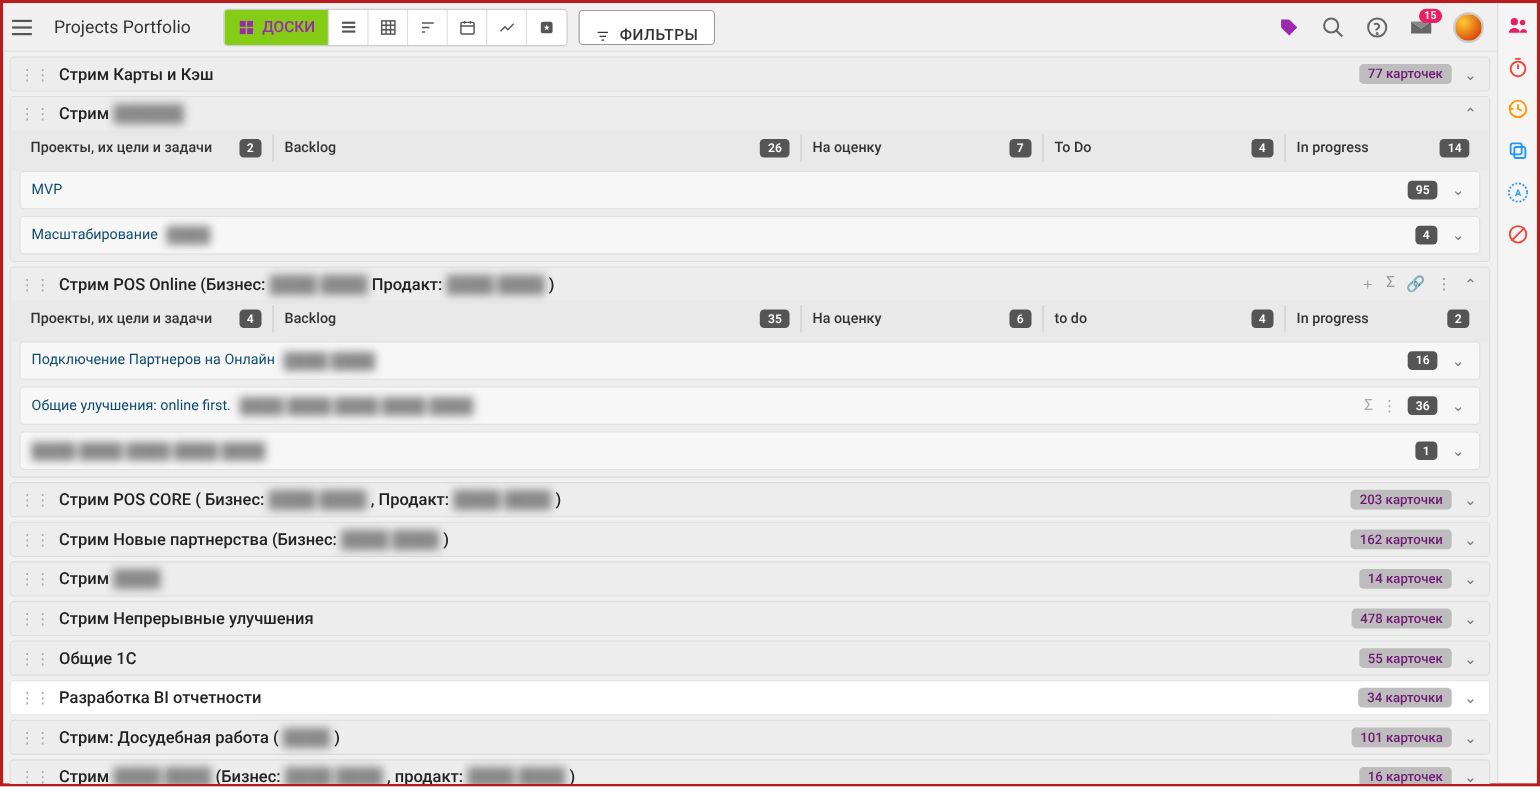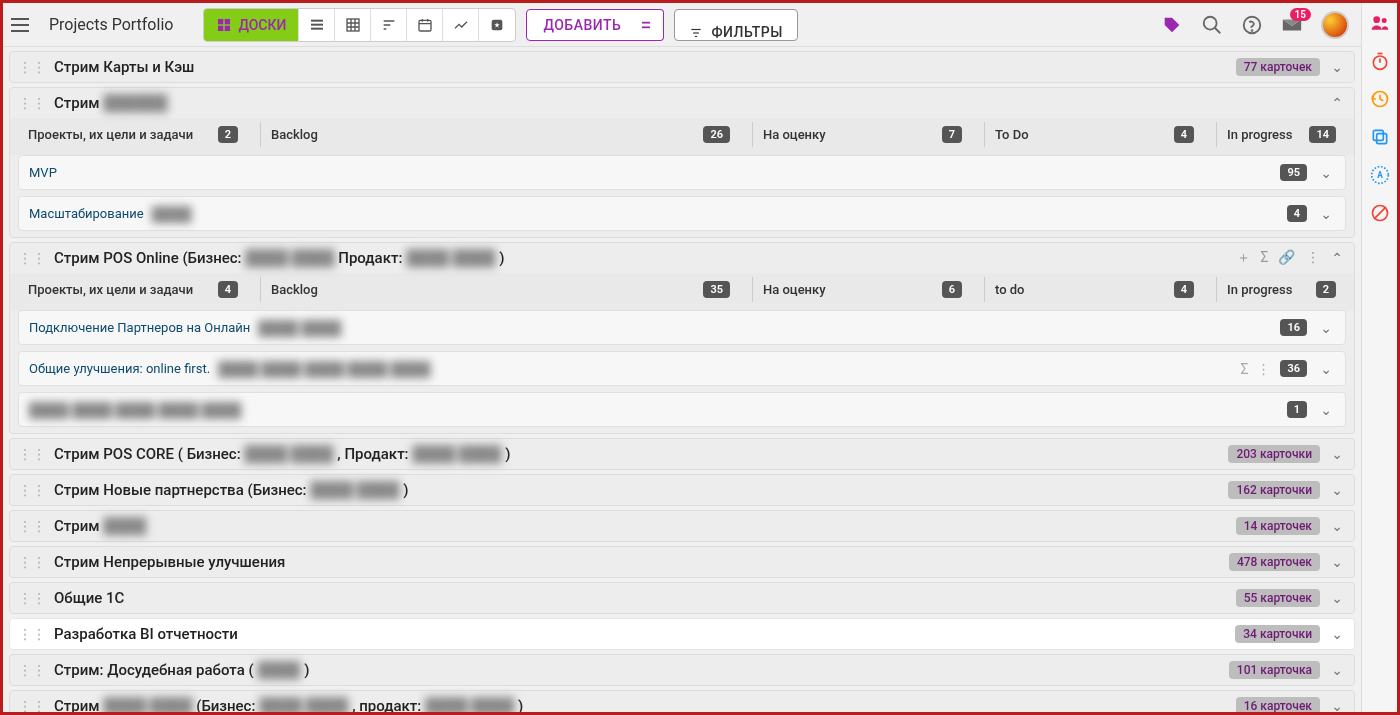--- a/index.html
+++ b/index.html
@@ -30,21 +30,21 @@
 .stream{border:1px solid #ddd;border-radius:4px;margin-bottom:4px;background:#e9e9e9}
 .stream-head{display:flex;align-items:center;padding:6px 8px;gap:8px;cursor:pointer}
 .drag{color:#aaa;font-size:14px;cursor:grab}
 .stream-title{font-size:15px;font-weight:500;color:#222;display:flex;align-items:center;gap:4px}
 .blur{filter:blur(4px);color:#888;user-select:none}
 .stream-right{margin-left:auto;display:flex;align-items:center;gap:8px}
 .card-count{background:#bdbdbd;color:#701a75;font-size:12px;padding:2px 8px;border-radius:4px;font-weight:500}
 .chev{color:#777;cursor:pointer;width:18px;text-align:center}
 .head-icons{display:flex;gap:10px;color:#999}
 .head-icons span{cursor:pointer;font-size:14px}
-.columns{display:flex;padding:4px 8px 8px;gap:12px;background:#e9e9e9}
+.columns{display:flex;padding:4px 8px 8px;gap:0;background:#e9e9e9}
 .col{display:flex;align-items:center;padding:4px 10px;border-left:1px solid #ccc}
 .col:first-child{border-left:none;flex:0 0 230px}
 .col-name{font-size:13px;color:#333;font-weight:500}
 .col-badge{margin-left:auto;background:#555;color:#fff;font-size:11px;padding:2px 7px;border-radius:4px;font-weight:600}
 .col.c1{flex:0 0 230px}
 .col.c2{flex:0 0 480px}
 .col.c3{flex:0 0 220px}
 .col.c4{flex:0 0 220px}
 .col.c5{flex:1}
 .sub-row{margin:0 8px 6px;background:#f7f7f7;border:1px solid #e0e0e0;border-radius:4px;display:flex;align-items:center;padding:8px 10px;gap:8px}
@@ -120,31 +120,20 @@
             </svg>
           </div>
       <div class="view-btn">
             <svg viewBox="0 0 24 24" fill="currentColor">
               <rect x="4" y="4" width="16" height="16" rx="3"></rect>
               <polygon fill="#fff" points="12,8 13,11 16,11 13.5,13 14.5,16 12,14 9.5,16 10.5,13 8,11 11,11"></polygon>
             </svg>
           </div>
     </div>
 
-    <div class="add-wrap">
-      <div class="add-btn">
-            <span>ДОБАВИТЬ</span>
-          </div>
-      <div class="add-ext">
-            <svg width="14" height="14" viewBox="0 0 24 24" fill="none" stroke="currentColor" stroke-width="3">
-              <line x1="5" y1="8" x2="19" y2="8"></line>
-              <line x1="5" y1="16" x2="19" y2="16"></line>
-            </svg>
-          </div>
-    </div>
 
     <div class="filter-btn">
       <svg width="14" height="14" viewBox="0 0 24 24" fill="none" stroke="currentColor" stroke-width="2">
             <line x1="4" y1="6" x2="20" y2="6"></line>
             <line x1="7" y1="12" x2="17" y2="12"></line>
             <line x1="10" y1="18" x2="14" y2="18"></line>
           </svg>
       <span>ФИЛЬТРЫ</span>
     </div>
 

